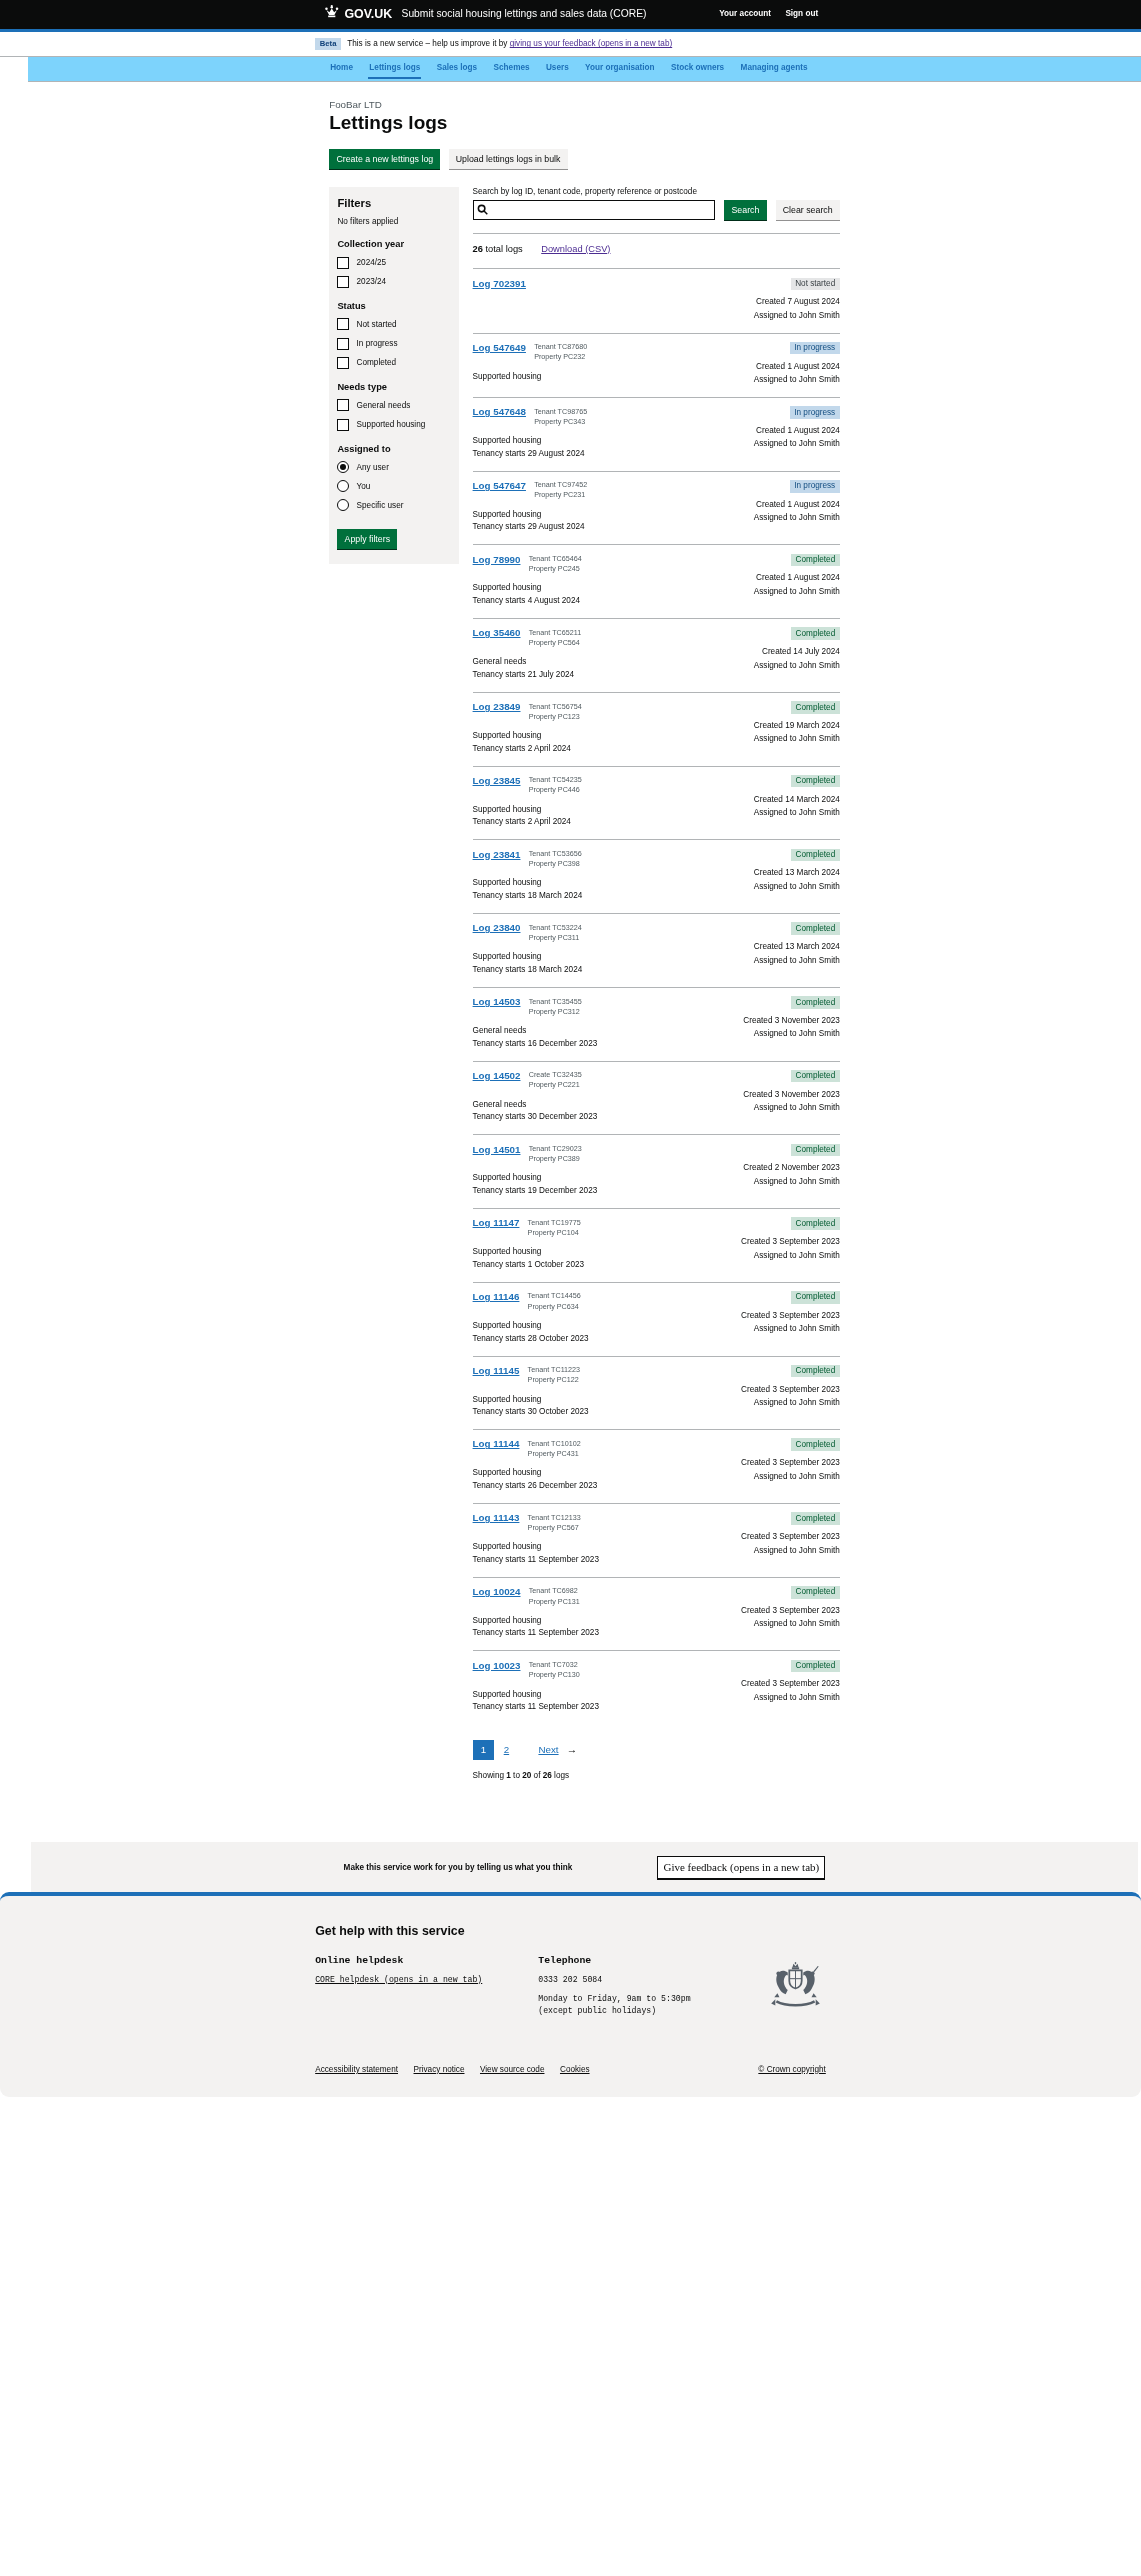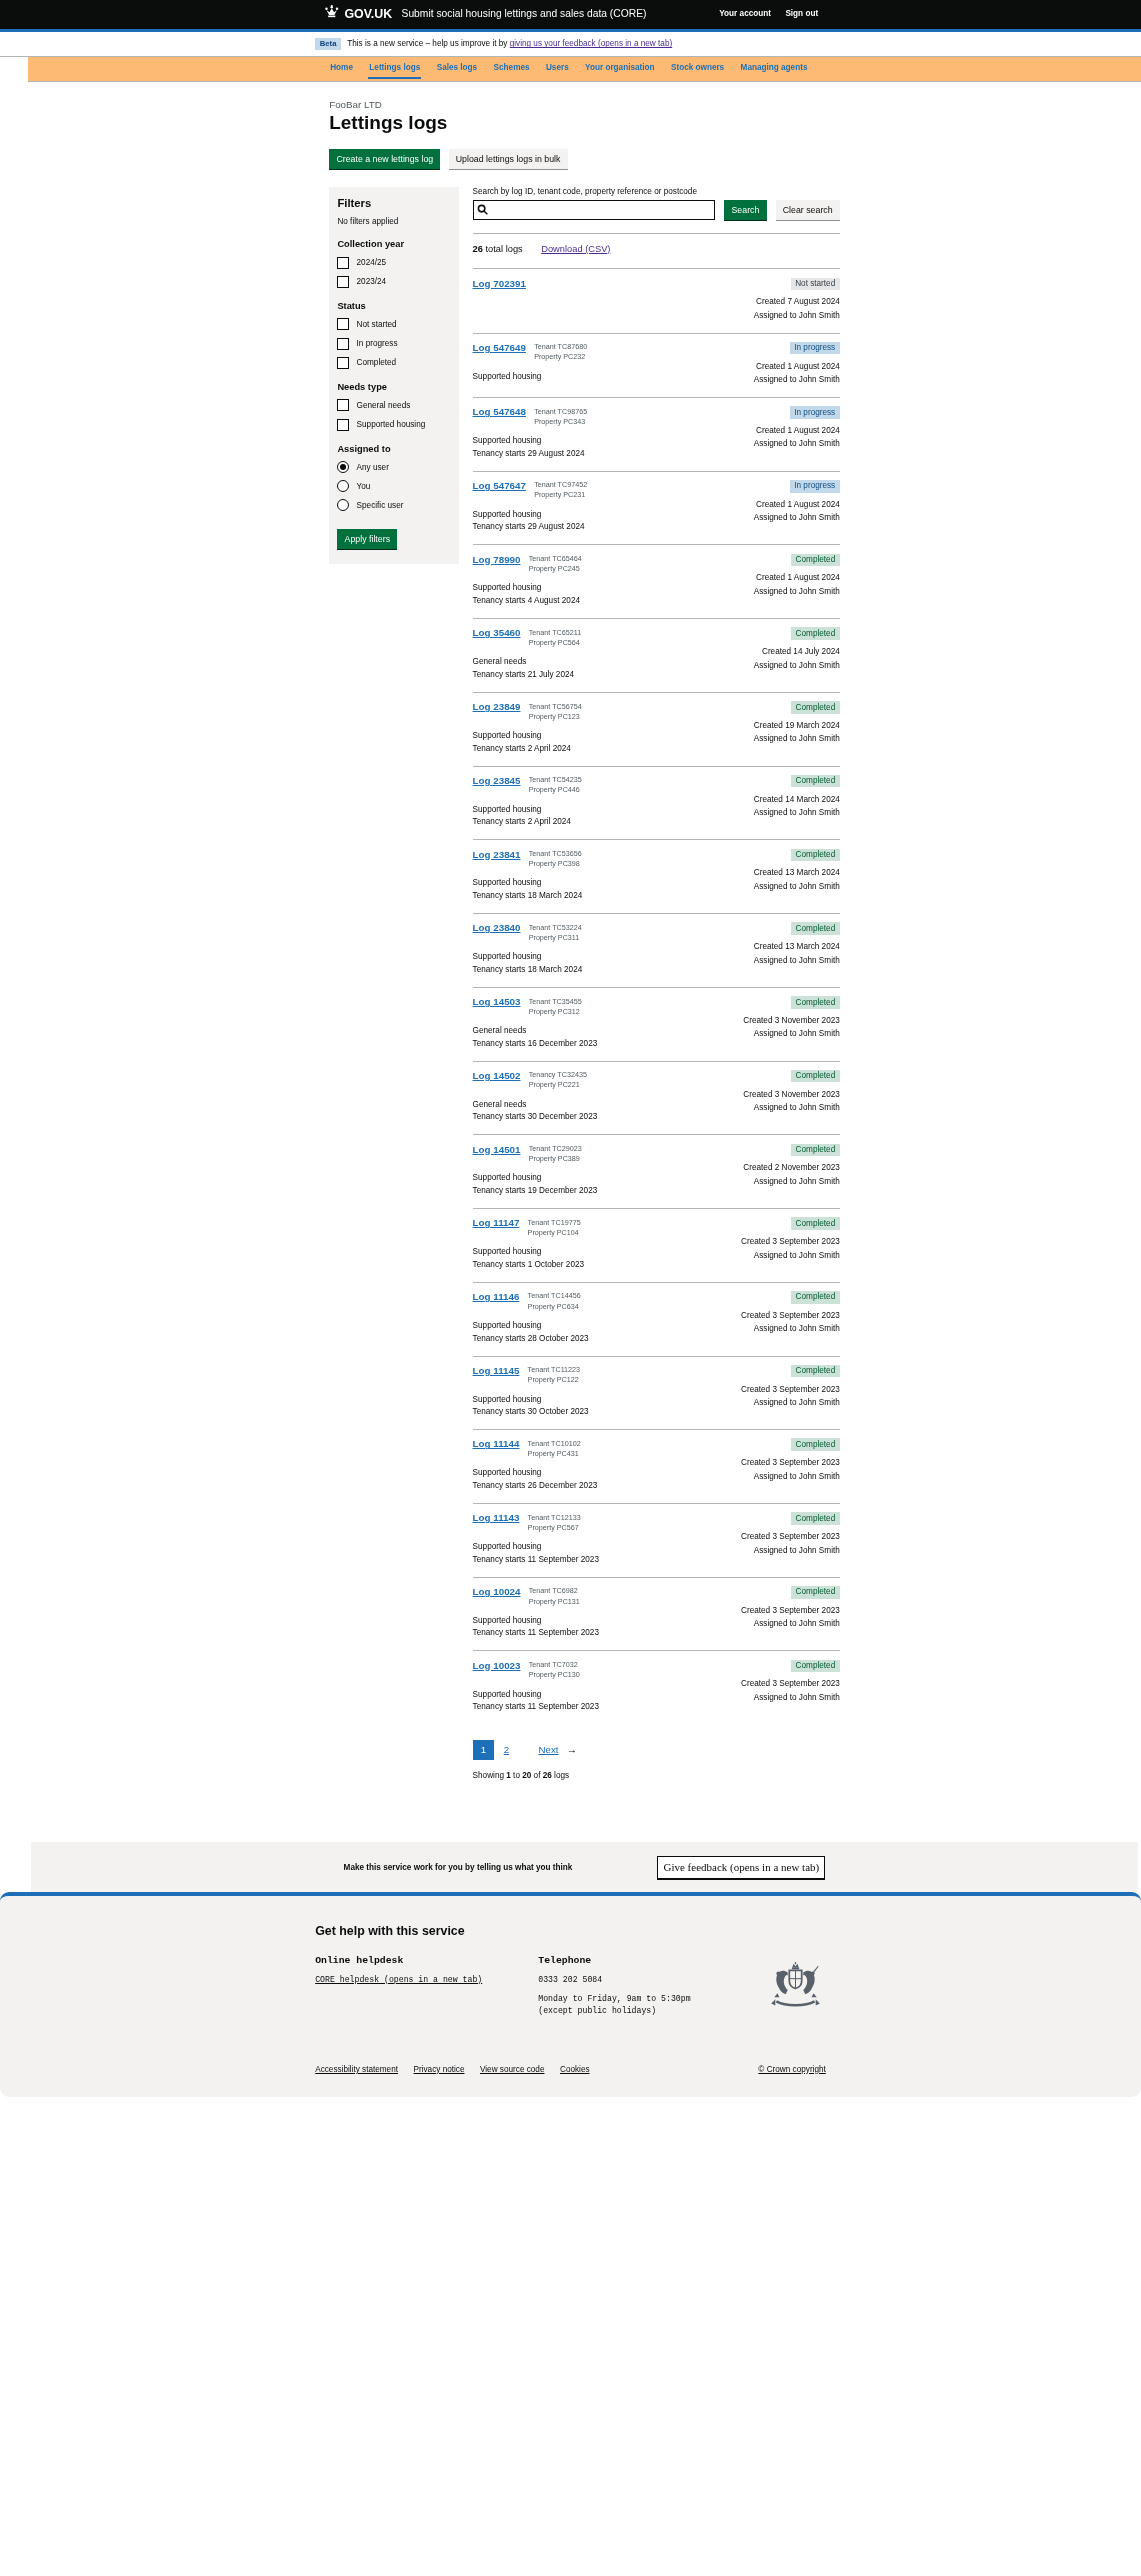--- a/index.html
+++ b/index.html
@@ -23,21 +23,21 @@
   .gov-header-links a { color: #fff; font-weight: bold; font-size: 8.2px; text-decoration: none; }
   .blue-bar { height: 3.1px; background: #1d70b8; }
 
   
   .phase { border-bottom: 0.5px solid #b1b4b6; background: #fff; }
   .phase-inner { padding: 5.7px 0; font-size: 8.2px; display: flex; align-items: center; }
   .phase-tag { display: inline-block; background: #c2d8eb; color: #11427a; font-weight: bold; font-size: 7.7px; padding: 1.5px 4.6px 2.1px; margin-right: 6.2px; }
   .phase-link { color: #4c2c92; }
 
   
-  .prim-nav { background: #fdba74; border-bottom: 0.5px solid #b1b4b6; margin-left: 28px; }
+  .prim-nav { background: #7dd3fc; border-bottom: 0.5px solid #b1b4b6; margin-left: 28px; }
   .prim-nav ul { list-style: none; display: flex; gap: 14.4px; margin: 0; padding: 0; }
   .prim-nav a { display: block; color: #1d70b8; font-weight: bold; font-size: 8.2px; text-decoration: none; padding: 6.2px 1px 7.2px; border-bottom: 2.1px solid transparent; }
   .prim-nav li.active a { border-bottom-color: #1d70b8; padding-bottom: 5.2px; }
 
   
   main { padding-top: 13.4px; padding-left: 28px; }
   .caption { color: #505a5f; font-size: 9.8px; margin: 3.1px 0 2.1px; }
   h1.page-title { font-size: 19px; font-weight: bold; margin: 0 0 15.5px; }
   .actions { display: flex; gap: 8.2px; margin-bottom: 17.5px; }
   .btn { display: inline-block; border: 0; cursor: pointer; font-size: 8.8px; padding: 5.2px 7.2px 4.6px; font-family: inherit; }
@@ -532,21 +532,21 @@
         <div>Assigned to John Smith</div>
       </div>
     </div>
   </article>
 
   <article class="log-row">
     <div class="log-left">
       <div class="log-head">
         <a href="#" class="log-id">Log 14502</a>
         <div class="log-codes">
-          <div>Tenancy TC32435</div>
+          <div>Create TC32435</div>
           <div>Property PC221</div>
         </div>
       </div>
       <div class="log-needs">
         <div>General needs</div>
         <div>Tenancy starts 30 December 2023</div>
       </div>
     </div>
     <div class="log-right">
       <span class="tag tag-green">Completed</span>

